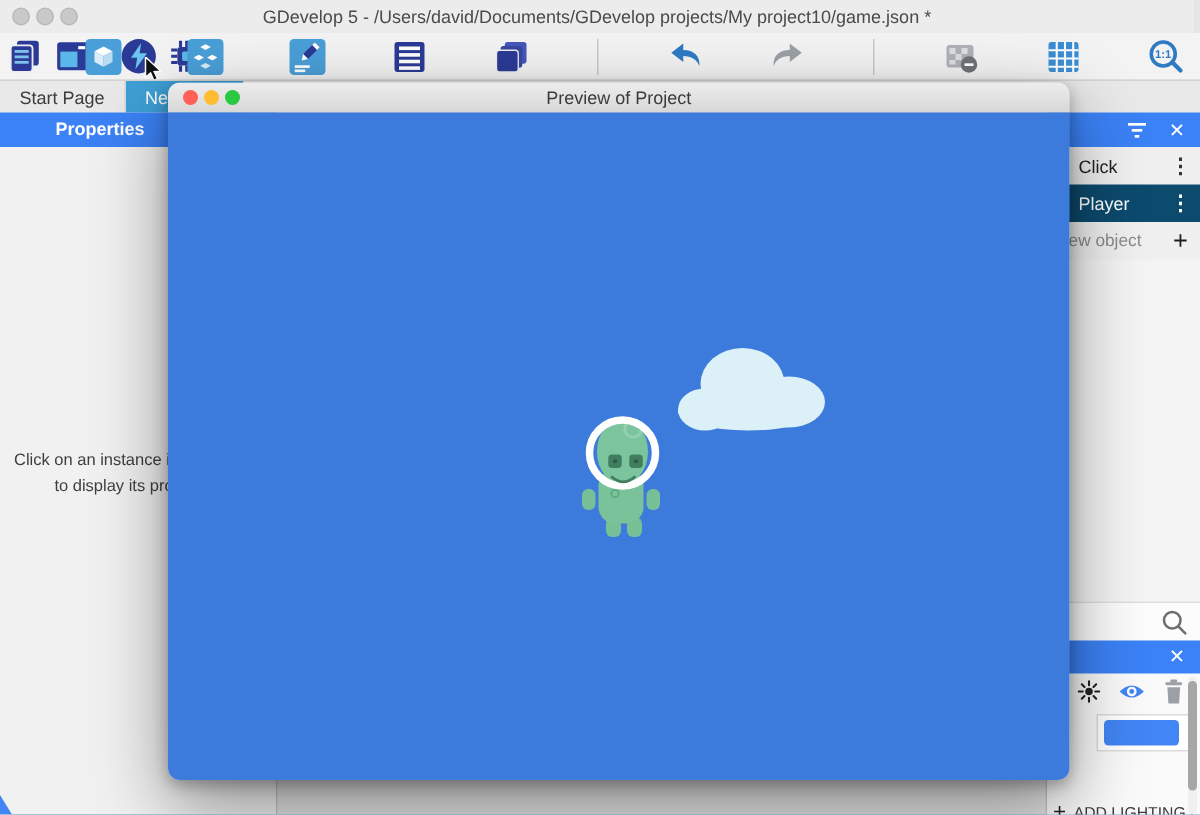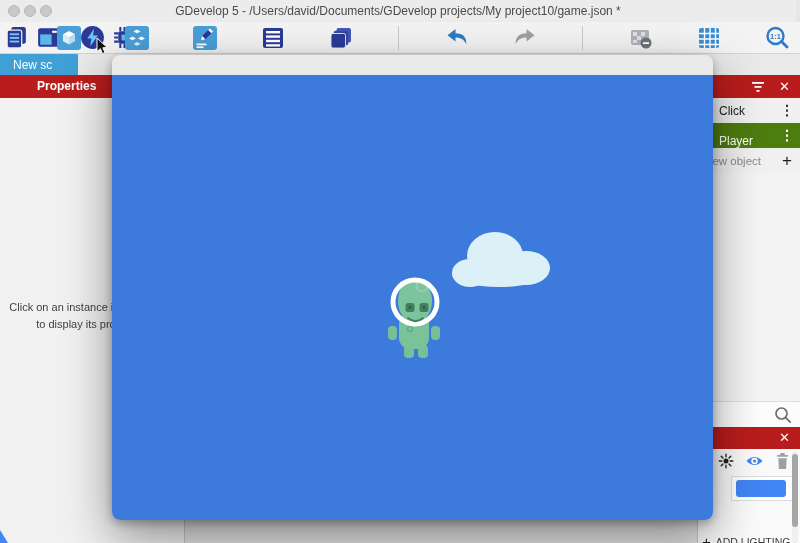--- a/index.html
+++ b/index.html
@@ -21,38 +21,38 @@
   .tbicon{width:27px;height:27px;display:flex;align-items:center;justify-content:center;position:relative;}
   .tb-sep{width:1px;height:24px;background:#C9C9C9;margin:0 3px;}
   .cursor-overlay{position:absolute;right:-3px;bottom:-4px;}
   
   .tabstrip{position:absolute;top:53px;left:0;right:0;height:22px;background:#E9E9E9;
             border-top:1px solid #D4D4D4;display:flex;}
   .tab{height:22px;line-height:22px;padding:0 13px;font-size:12px;color:#3C3C3C;
        border-right:1px solid #D8D8D8;}
   .tab.active{background:#3FA0D6;color:#FFFFFF;border-right:none;width:52px;}
   
-  .panel-header{height:23px;background:#b91c1c;color:#FFF;font-size:12px;font-weight:bold;
+  .panel-header{height:23px;background:#3b82f6;color:#FFF;font-size:12px;font-weight:bold;
                 line-height:23px;display:flex;align-items:center;}
   .props-panel{position:absolute;left:0;top:75px;width:185px;bottom:0;background:#F1F1F1;
                border-right:1px solid #C6C6C6;box-sizing:border-box;}
   .props-title{padding-left:37px;}
   .props-empty{position:absolute;top:224px;left:0;width:185px;box-sizing:border-box;
                padding:0 4px;text-align:center;font-size:11px;color:#3F3F3F;line-height:17px;}
   .editor-bg{position:absolute;left:185px;top:75px;right:103px;bottom:0;background:#E3E3E3;}
   .corner-accent{position:absolute;left:0;bottom:0;width:8px;height:13px;background:#4285F4;
                  clip-path:polygon(0 0,0 100%,100% 100%);}
   
   .right-col{position:absolute;right:0;top:75px;width:103px;bottom:0;background:#F2F2F2;
              border-left:1px solid #C6C6C6;box-sizing:border-box;}
   .objects-panel{position:absolute;top:0;left:0;right:0;height:352px;display:flex;flex-direction:column;}
   .obj-header{justify-content:flex-end;gap:13px;padding-right:10px;}
   .obj-row{height:25px;display:flex;align-items:center;font-size:12px;color:#222;
            padding-left:21px;position:relative;background:#F0F0F0;}
-  .obj-row.selected{background:#4d7c0f;color:#FFF;align-items:flex-end;}
+  .obj-row.selected{background:#0c4a6e;color:#FFF;}
   .kebab{position:absolute;right:6px;top:0;height:25px;line-height:25px;font-size:14px;
          font-weight:bold;color:#333;}
   .obj-row.selected .kebab{color:#FFF;}
   .new-obj-row{height:25px;display:flex;align-items:center;font-size:11.5px;color:#8A8A8A;
                padding-left:8px;position:relative;background:#F0F0F0;}
   .plus-glyph{position:absolute;right:8px;font-size:17px;font-weight:400;color:#1E1E1E;line-height:25px;top:0;}
   .obj-spacer{flex:1;background:#F4F4F4;}
   .search-bar{height:25px;background:#FCFCFC;border-top:1px solid #DFDFDF;position:relative;}
   .search-icon-wrap{position:absolute;right:7px;top:3px;}
   
@@ -212,20 +212,21 @@
       <svg width="26" height="26" viewBox="0 0 26 26">
         <circle cx="11.5" cy="11" r="8" fill="none" stroke="#2E7BC4" stroke-width="2.4"></circle>
         <line x1="17.5" y1="16.5" x2="23" y2="22" stroke="#2E7BC4" stroke-width="2.8" stroke-linecap="round"></line>
         <text x="11.5" y="13.8" text-anchor="middle" font-size="7.5" font-weight="bold" fill="#2E7BC4" font-family="Liberation Sans, sans-serif">1:1</text>
       </svg>
     </div>
   </div>
 </div>
 
 <div class="tabstrip">
+  <div class="tab">Start Page</div>
   <div class="tab active">New sc</div>
 </div>
 
 <div class="editor-bg"></div>
 
 <div class="props-panel">
   <div class="panel-header">
     <span class="props-title">Properties</span>
   </div>
   <div class="props-empty">Click on an instance in the canvas to display its properties</div>
@@ -293,20 +294,26 @@
       <span class="add-lighting-plus">+</span>
       <span>ADD LIGHTING LAYER</span>
     </div>
     <div class="v-scrollbar">
       <div class="v-thumb"></div>
     </div>
   </div>
 </div>
 
 <div class="preview">
+  <div class="preview-titlebar">
+    <div class="ptl red"></div>
+    <div class="ptl yellow"></div>
+    <div class="ptl green"></div>
+    <div class="preview-title">Preview of Project</div>
+  </div>
   <div class="preview-canvas">
     <svg width="601" height="445" viewBox="0 0 601 445">
 
       <g fill="#DCF0F8">
         <ellipse cx="383" cy="181" rx="28" ry="24"></ellipse>
         <ellipse cx="358" cy="198" rx="18" ry="14"></ellipse>
         <ellipse cx="414" cy="193" rx="24" ry="17"></ellipse>
         <ellipse cx="387" cy="199" rx="47" ry="13"></ellipse>
       </g>
 

